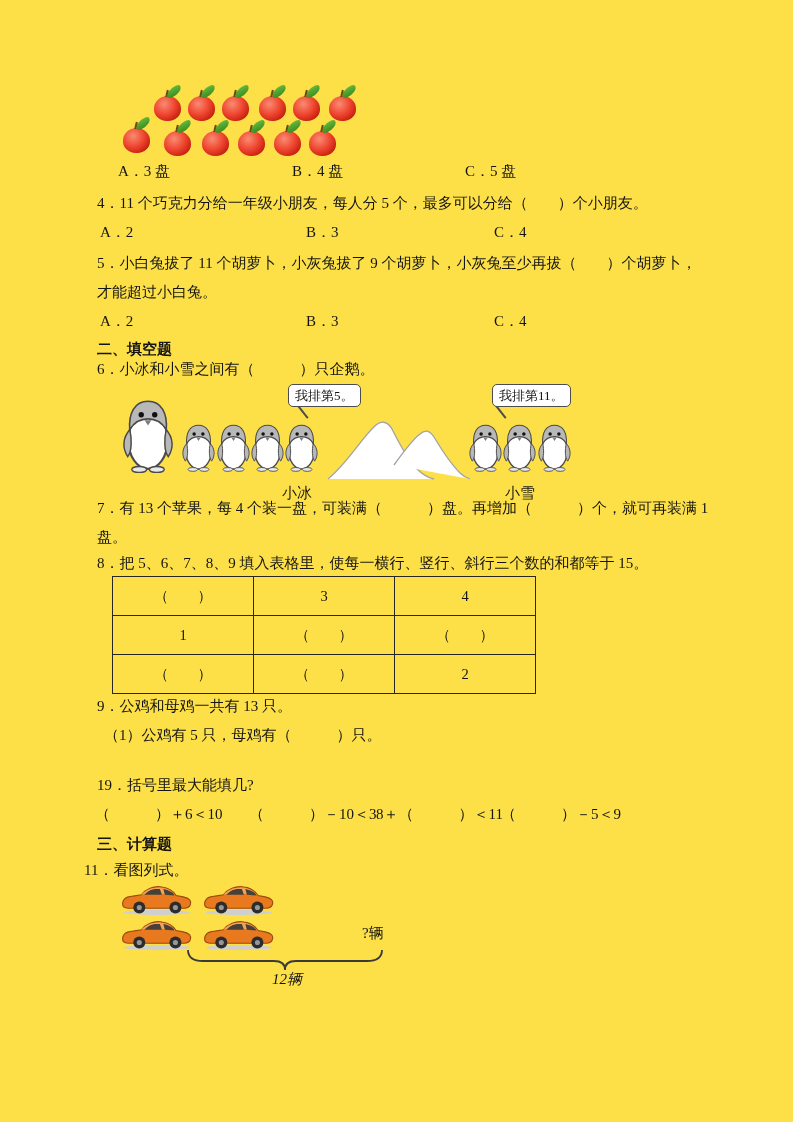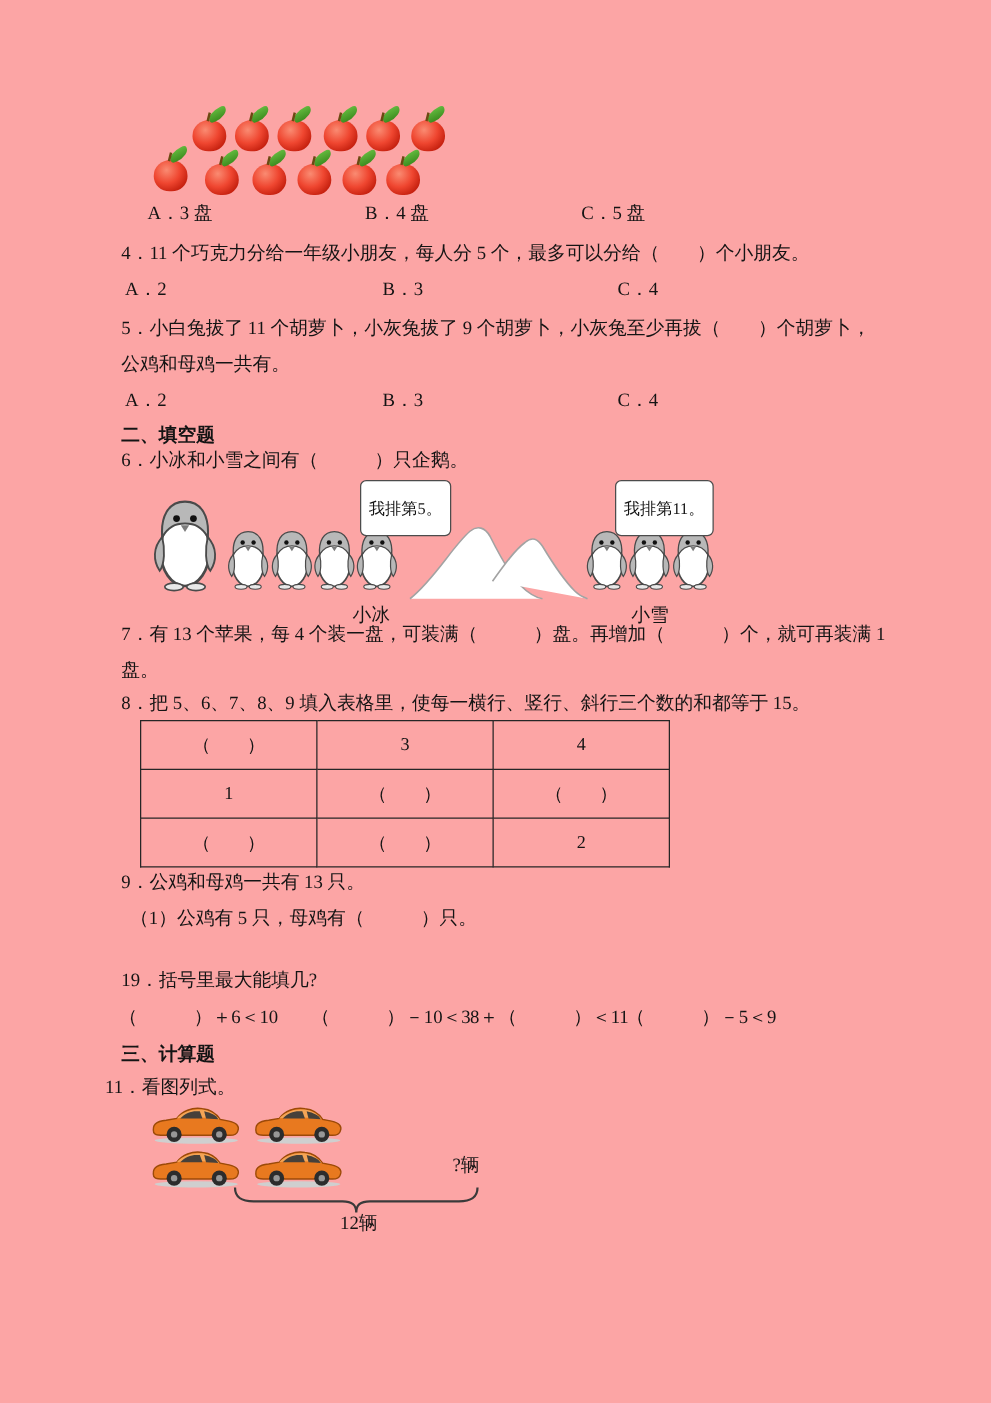--- a/index.html
+++ b/index.html
@@ -1,28 +1,28 @@
 <!DOCTYPE html>
 <html><head>
 <meta charset="utf-8">
 <style>
   html,body{margin:0;padding:0;background:#fff;}
-  .page{position:relative;width:793px;height:1122px;background:#fca5a5;overflow:hidden;
+  .page{position:relative;width:793px;height:1122px;background:#fde047;overflow:hidden;
         font-family:"Liberation Serif","DejaVu Serif",serif;color:#141414;}
   .t{position:absolute;font-size:15px;line-height:1.2;white-space:pre;color:#141414;}
   .bold{font-weight:700;}
   
   .apple{position:absolute;width:27px;height:25px;border-radius:50% 50% 47% 47%;
          background:radial-gradient(circle at 38% 32%,#fa8b72 0%,#ef4630 45%,#c21d0c 80%,#9d1508 100%);}
   .apple::before{content:"";position:absolute;left:12px;top:-9px;width:16px;height:9px;
          background:linear-gradient(#63b93e,#3c8c1f);border-radius:75% 25% 75% 25%;transform:rotate(-26deg);}
   .apple::after{content:"";position:absolute;left:12px;top:-6px;width:2px;height:7px;background:#6b4a12;transform:rotate(14deg);}
   
   .bubble{position:absolute;border:1.3px solid #4c4c4c;border-radius:5px;background:#fff;
-          font-size:13px;line-height:1;padding:15px 6px;white-space:nowrap;z-index:3;}
+          font-size:13px;line-height:1;padding:4px 6px;white-space:nowrap;z-index:3;}
   .tail{position:absolute;width:16px;height:1.6px;background:#4c4c4c;z-index:2;}
   
   table.grid{position:absolute;border-collapse:collapse;table-layout:fixed;}
   table.grid td{border:1.4px solid #262626;width:138px;height:36px;text-align:center;
                 vertical-align:middle;font-size:14.5px;white-space:pre;}
   .fig{position:absolute;}
   svg{display:block;}
 </style>
 </head>
 <body>
@@ -47,21 +47,21 @@
   <span class="t" style="left:118px;top:162px">A．3 盘</span>
   <span class="t" style="left:292px;top:162px">B．4 盘</span>
   <span class="t" style="left:465px;top:162px">C．5 盘</span>
 
   <span class="t" style="left:97px;top:194px">4．11 个巧克力分给一年级小朋友，每人分 5 个，最多可以分给（　　）个小朋友。</span>
   <span class="t" style="left:100px;top:223px">A．2</span>
   <span class="t" style="left:306px;top:223px">B．3</span>
   <span class="t" style="left:494px;top:223px">C．4</span>
 
   <span class="t" style="left:97px;top:254px">5．小白兔拔了 11 个胡萝卜，小灰兔拔了 9 个胡萝卜，小灰兔至少再拔（　　）个胡萝卜，</span>
-  <span class="t" style="left:97px;top:283px">公鸡和母鸡一共有。</span>
+  <span class="t" style="left:97px;top:283px">才能超过小白兔。</span>
   <span class="t" style="left:100px;top:312px">A．2</span>
   <span class="t" style="left:306px;top:312px">B．3</span>
   <span class="t" style="left:494px;top:312px">C．4</span>
 
   <span class="t bold" style="left:97px;top:340px">二、填空题</span>
 
   <span class="t" style="left:97px;top:360px">6．小冰和小雪之间有（　　　）只企鹅。</span>
 
   <div class="fig" id="penguin-fig" style="left:0;top:0;width:793px;height:0;">
       <div class="fig" style="left:121px;top:387px">
@@ -277,15 +277,15 @@
     </div>
 
   <span class="t" style="left:362px;top:924px;font-size:15px;">?辆</span>
 
   <div class="fig" style="left:186px;top:949px">
     <svg width="198" height="24" viewBox="0 0 198 24">
       <path d="M2,1 C2,9 7,12 17,12 L88,12 C96,12 99,15 99,21 C99,15 102,12 110,12 L181,12 C191,12 196,9 196,1" fill="none" stroke="#3a3a3a" stroke-width="1.8"></path>
     </svg>
   </div>
 
-  <span class="t" style="left:272px;top:970px;font-size:15px;">12辆</span>
+  <span class="t" style="left:272px;top:970px;font-size:15px;font-style:italic;">12辆</span>
 
 </div>
 
 </body></html>

